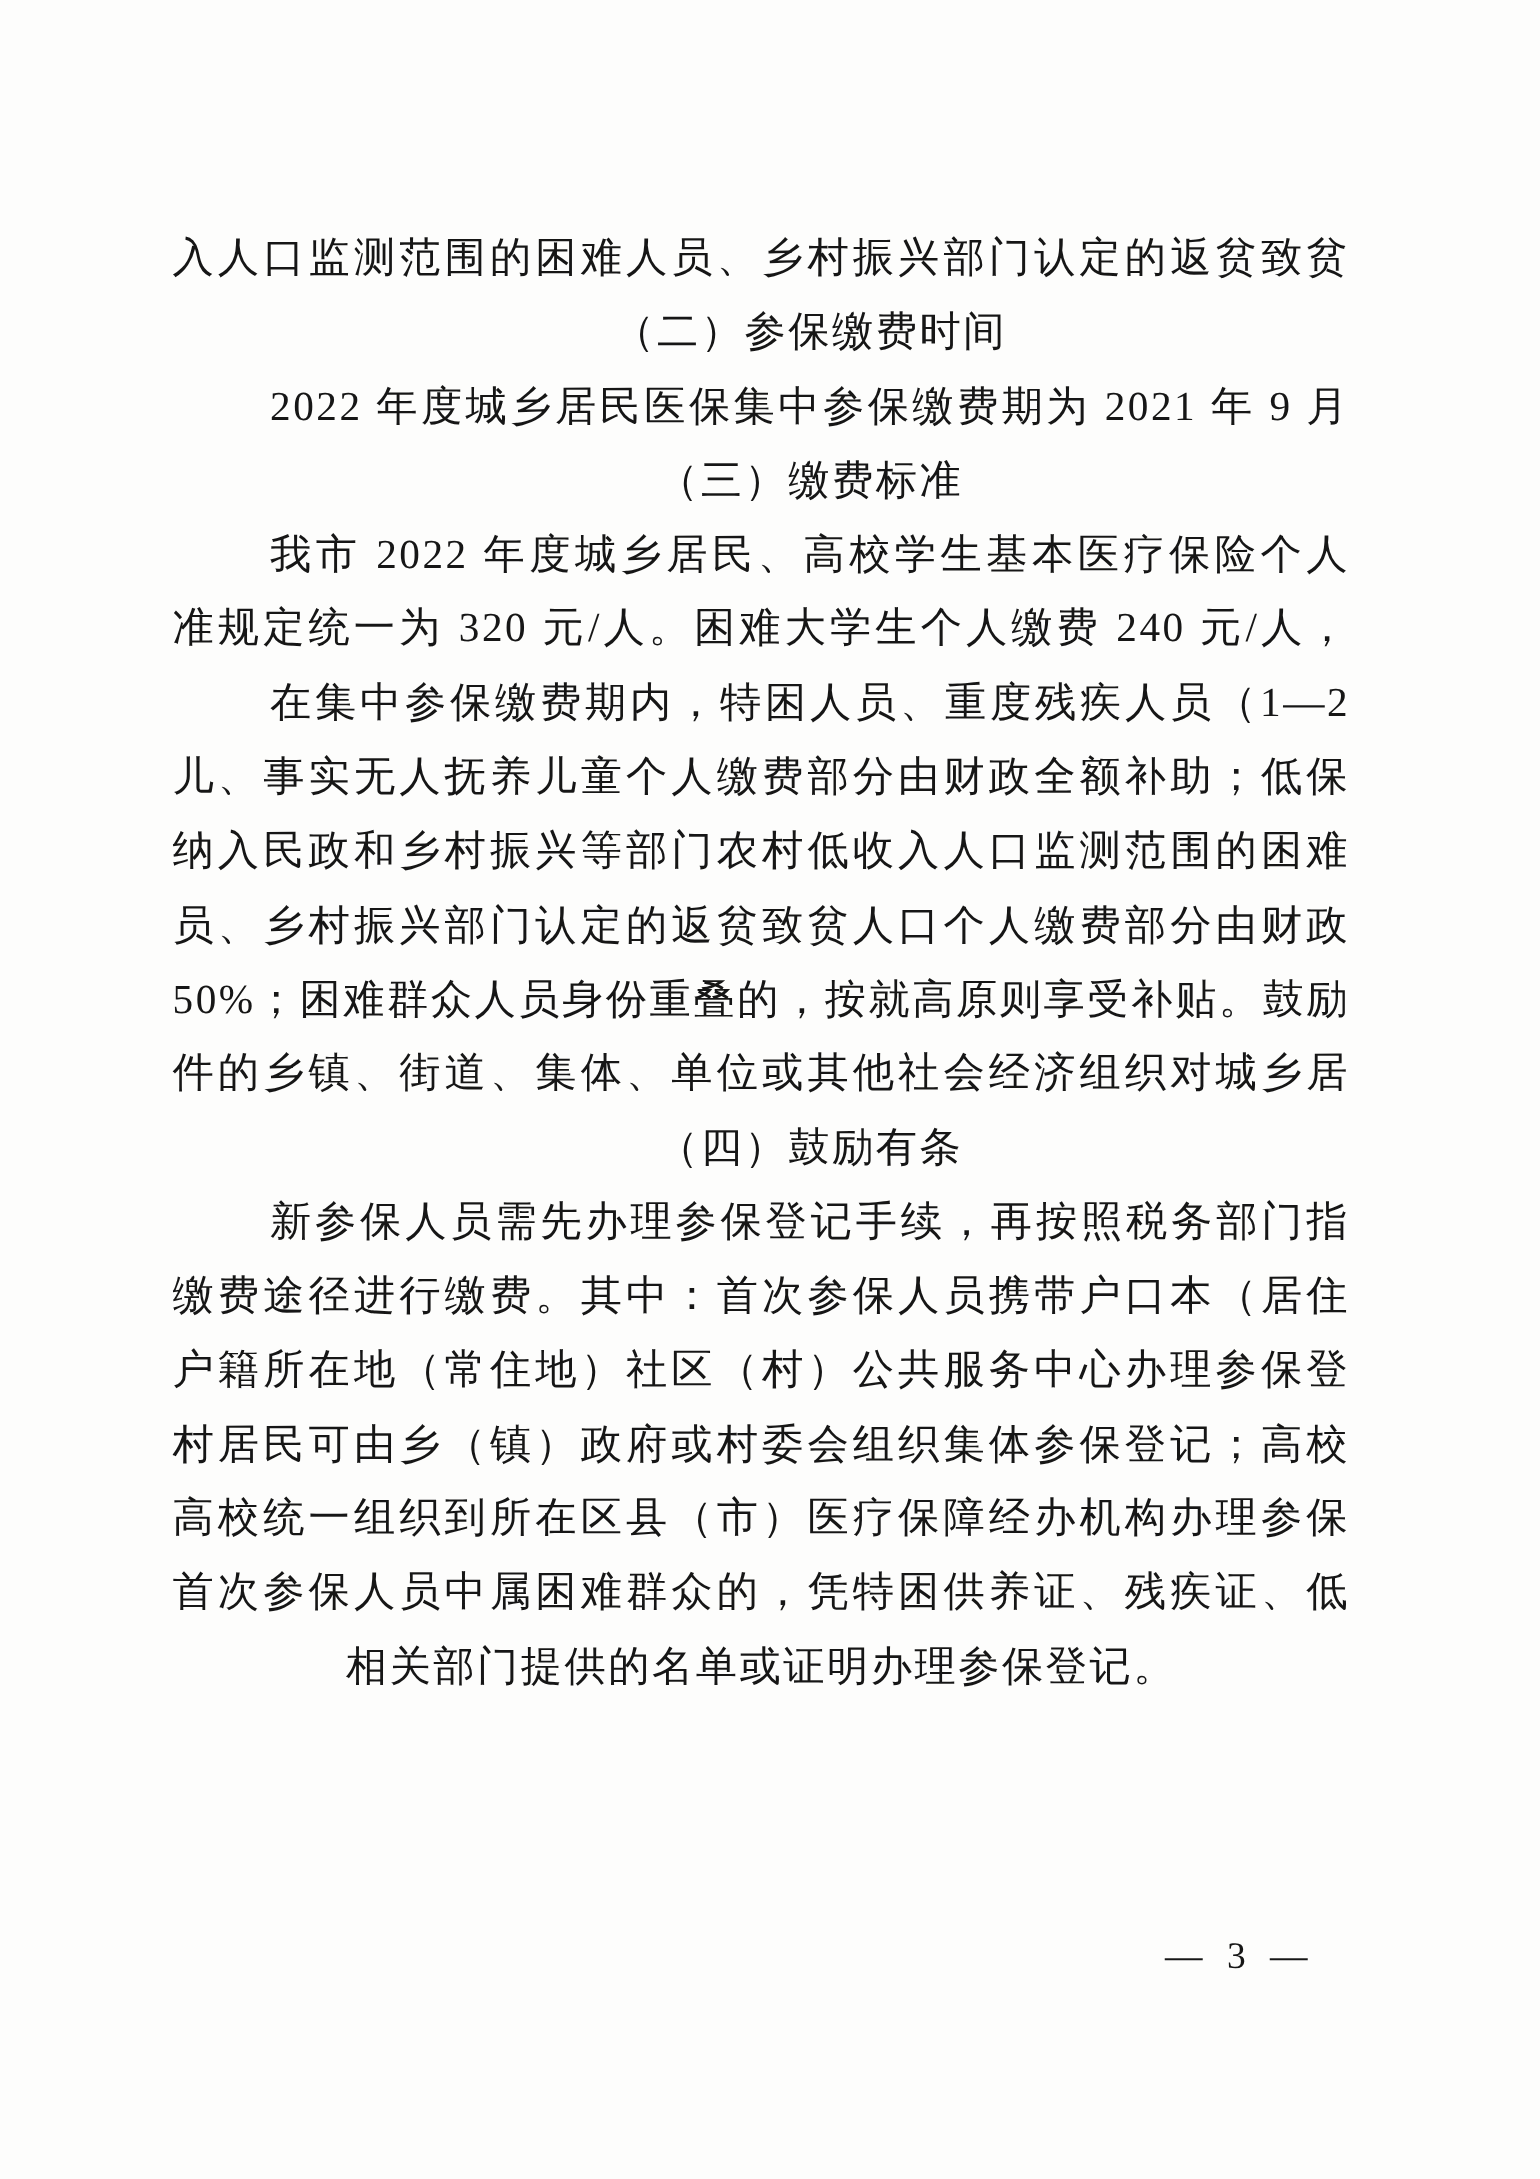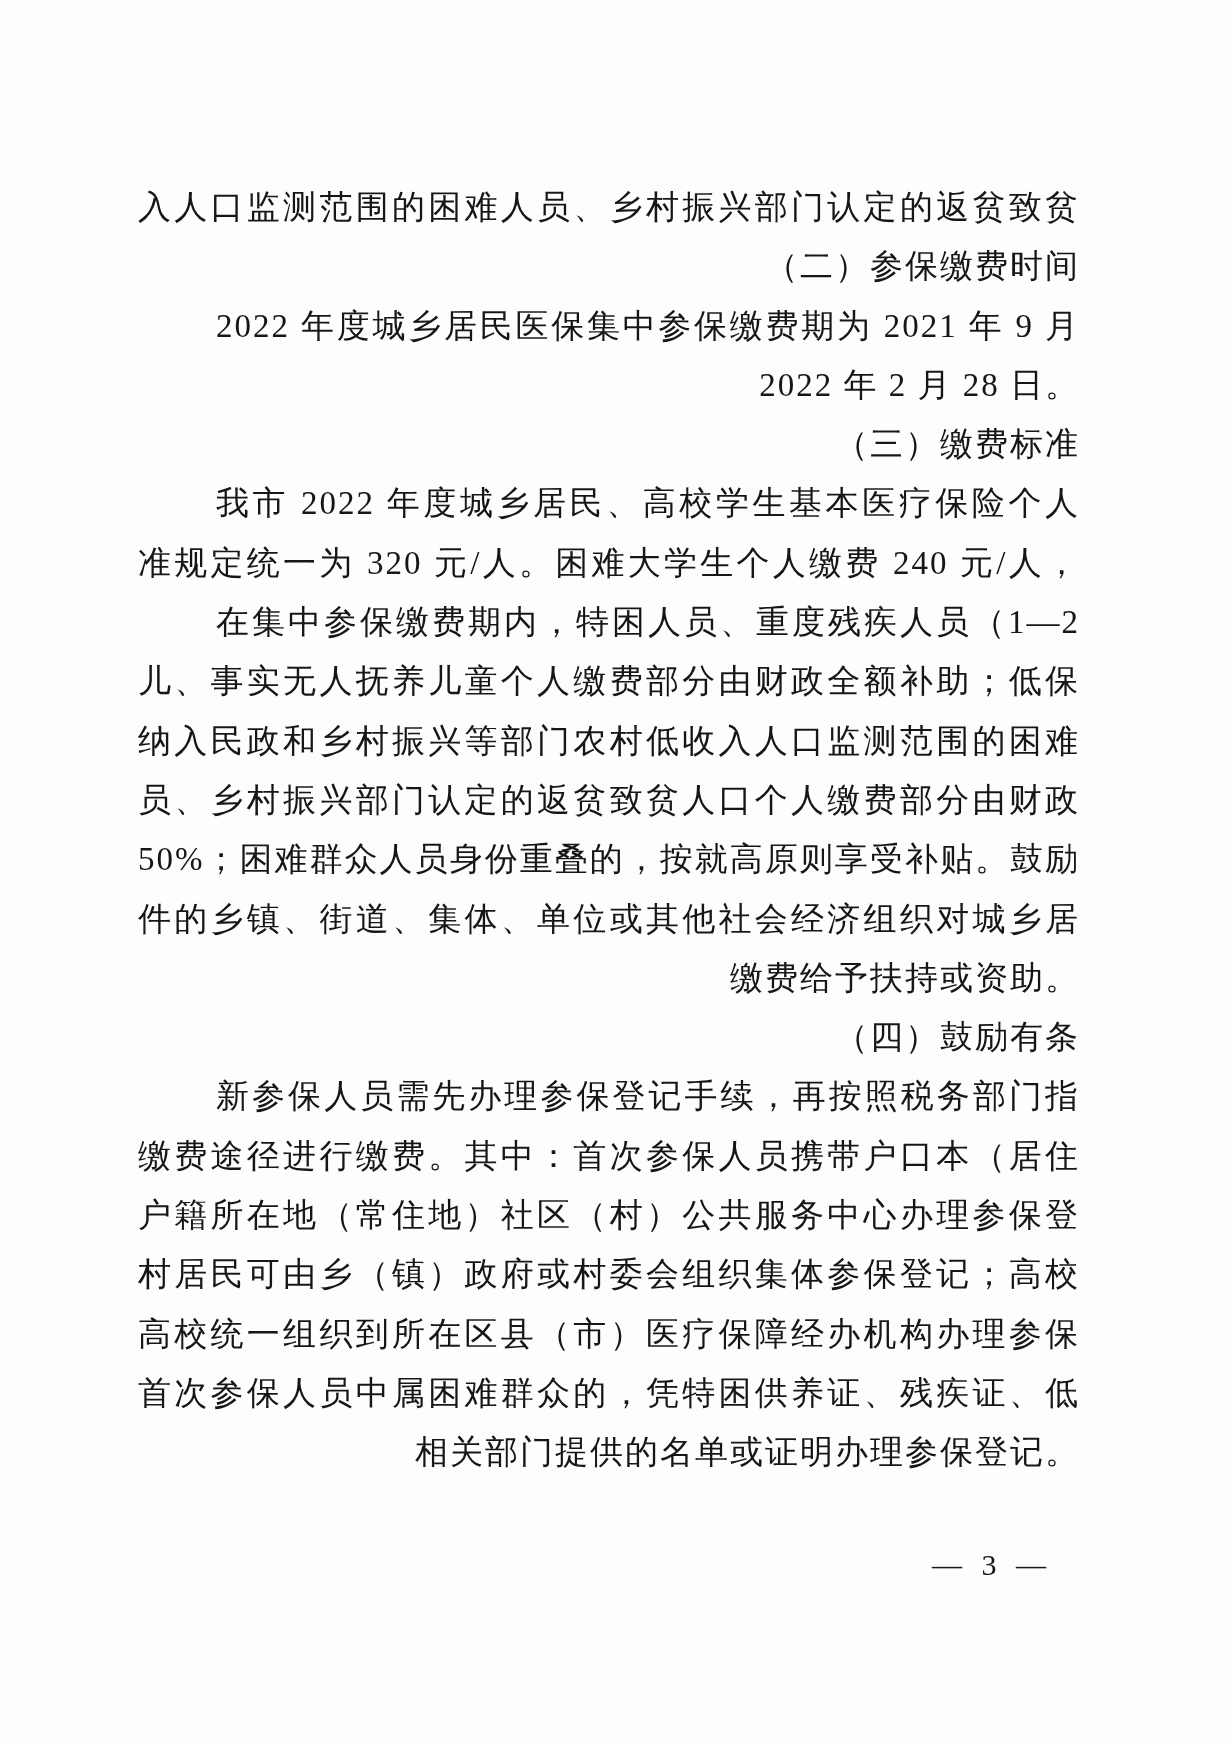--- a/index.html
+++ b/index.html
@@ -22,21 +22,21 @@
     top: 178px;
     width: 942px;
   }
   .line {
     height: 59.3px;
     line-height: 59.3px;
     font-size: 33px;
     letter-spacing: 2px;
     white-space: normal;
     overflow: hidden;
-    text-align: right;
+    text-align: center;
   }
   .line.justify {
     text-align: justify;
     text-align-last: justify;
   }
   .line.indent {
     text-indent: 78px;
   }
   .line.heading {
     
@@ -53,31 +53,29 @@
   }
 </style>
 </head>
 <body>
 
 <div class="sheet">
   <div class="text-block" id="text-block">
       <div class="line justify">入人口监测范围的困难人员、乡村振兴部门认定的返贫致贫人口。</div>
       <div class="line indent heading">（二）参保缴费时间</div>
       <div class="line justify indent">2022 年度城乡居民医保集中参保缴费期为 2021 年 9 月 1 日至</div>
-      <div class="line">2022 年 2 月 28 日。</div>
       <div class="line indent heading">（三）缴费标准</div>
       <div class="line justify indent">我市 2022 年度城乡居民、高校学生基本医疗保险个人缴费标</div>
       <div class="line justify">准规定统一为 320 元/人。困难大学生个人缴费 240 元/人，个人缴</div>
       <div class="line justify indent">在集中参保缴费期内，特困人员、重度残疾人员（1—2 级）、孤</div>
       <div class="line justify">儿、事实无人抚养儿童个人缴费部分由财政全额补助；低保对象、</div>
       <div class="line justify">纳入民政和乡村振兴等部门农村低收入人口监测范围的困难人</div>
       <div class="line justify">员、乡村振兴部门认定的返贫致贫人口个人缴费部分由财政补助</div>
       <div class="line justify">50%；困难群众人员身份重叠的，按就高原则享受补贴。鼓励有条</div>
       <div class="line justify">件的乡镇、街道、集体、单位或其他社会经济组织对城乡居民参保</div>
-      <div class="line">缴费给予扶持或资助。</div>
       <div class="line indent heading">（四）鼓励有条</div>
       <div class="line justify indent">新参保人员需先办理参保登记手续，再按照税务部门指定的</div>
       <div class="line justify">缴费途径进行缴费。其中：首次参保人员携带户口本（居住证）在</div>
       <div class="line justify">户籍所在地（常住地）社区（村）公共服务中心办理参保登记；农</div>
       <div class="line justify">村居民可由乡（镇）政府或村委会组织集体参保登记；高校学生由</div>
       <div class="line justify">高校统一组织到所在区县（市）医疗保障经办机构办理参保登记。</div>
       <div class="line justify">首次参保人员中属困难群众的，凭特困供养证、残疾证、低保证、</div>
       <div class="line">相关部门提供的名单或证明办理参保登记。</div>
     </div>
   <div class="page-number">— 3 —</div>

